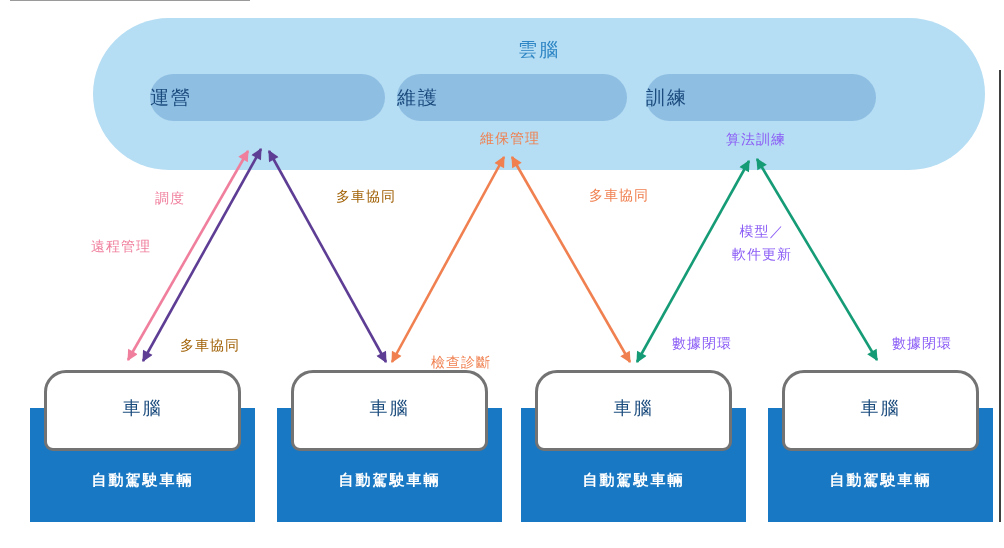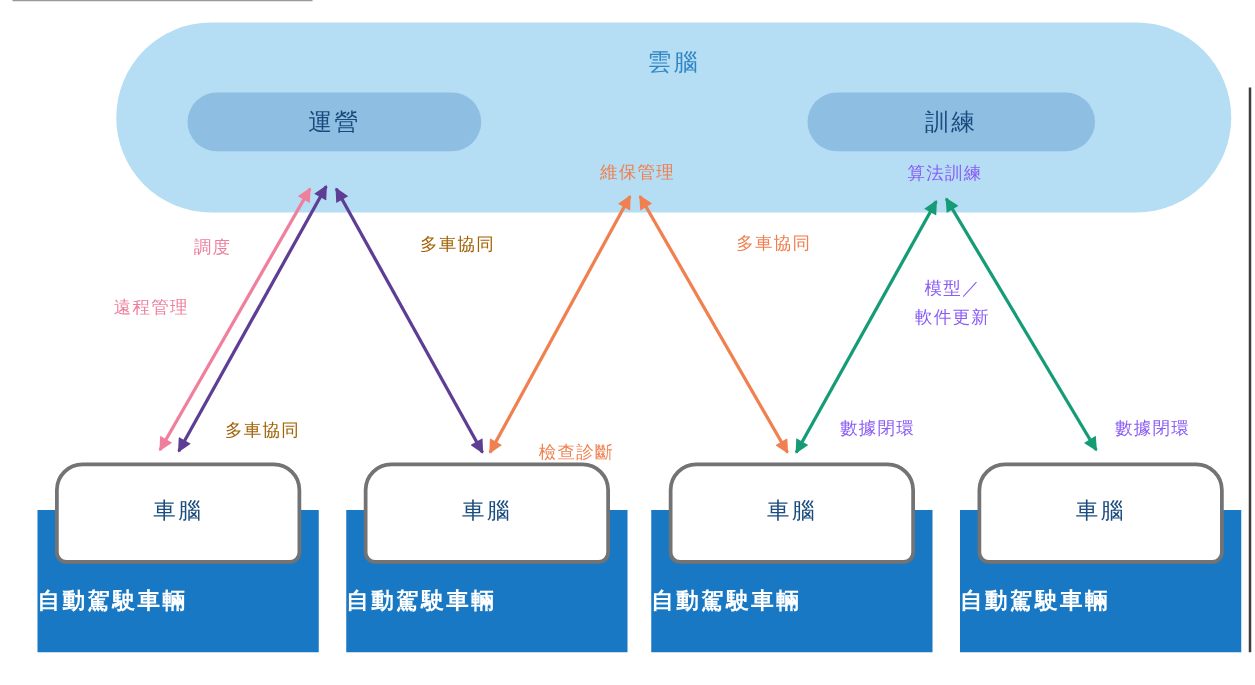--- a/index.html
+++ b/index.html
@@ -11,21 +11,21 @@
   .cloud{
     position:absolute;left:93px;top:18px;width:892px;height:152px;
     background:#B5DDF3;border-radius:76px;z-index:1;
   }
   .cloud-title{
     position:absolute;left:0;right:0;top:19px;text-align:center;
     color:#2E86C5;font-size:19px;letter-spacing:2px;
   }
   .pill{
     position:absolute;top:56px;height:47px;background:#8FBEE3;border-radius:24px;
-    display:flex;align-items:center;justify-content:center;
+    display:flex;align-items:center;justify-content:flex-start;
     color:#1A4B7D;font-size:19px;letter-spacing:2px;
   }
   .pill-1{left:57px;width:235px;}
   .pill-2{left:304px;width:230px;}
   .pill-3{left:553px;width:230px;}
   
   .lbl{
     position:absolute;z-index:4;font-size:14px;letter-spacing:1px;
     text-align:center;white-space:nowrap;line-height:23px;
   }
@@ -37,38 +37,41 @@
   .vehicle{position:absolute;top:370px;width:225px;height:166px;z-index:3;}
   .brain{
     position:absolute;left:14px;top:0;width:191px;height:69px;
     background:#ffffff;border:3px solid #737373;
     border-radius:22px 22px 9px 9px;z-index:2;
     display:flex;align-items:center;justify-content:center;padding-bottom:6px;
     color:#1A4B7D;font-size:18px;letter-spacing:2px;
   }
   .vbody{
     position:absolute;left:0;top:38px;width:225px;height:128px;background:#1878C3;z-index:1;
-    display:flex;align-items:center;padding-top:16px;box-sizing:border-box;
-    color:#ffffff;font-size:18px;font-weight:bold;letter-spacing:2px;
+    display:flex;align-items:center;justify-content:center;padding-top:16px;box-sizing:border-box;
+    color:#ffffff;font-size:15px;font-weight:bold;letter-spacing:2px;
   }
   
   .frame-right{position:absolute;left:999px;top:70px;width:2px;height:463px;background:#3F3F3F;z-index:5;}
   .frame-bottom{position:absolute;left:0px;top:541px;width:999px;height:2px;background:#3F3F3F;z-index:5;}
   .frame-corner{position:absolute;left:993px;top:533px;width:10px;height:10px;border-right:2px solid #3F3F3F;border-bottom:2px solid #3F3F3F;border-bottom-right-radius:8px;box-sizing:border-box;z-index:5;}
   .frame-topleft{position:absolute;left:10px;top:0px;width:240px;height:1px;background:#9a9a9a;z-index:5;}
 </style>
 </head>
 <body>
 
 <div id="canvas">
 
   <div class="cloud">
     <div class="cloud-title">雲腦</div>
     <div class="pill pill-1">
       <span>運營</span>
+    </div>
+    <div class="pill pill-2">
+      <span>維護</span>
     </div>
     <div class="pill pill-3">
       <span>訓練</span>
     </div>
   </div>
 
   <div class="lbl orange" style="left:435px;top:128px;width:150px;">維保管理</div>
   <div class="lbl teal" style="left:681px;top:129px;width:150px;">算法訓練</div>
 
   <svg id="arrows" width="1004" height="548">

